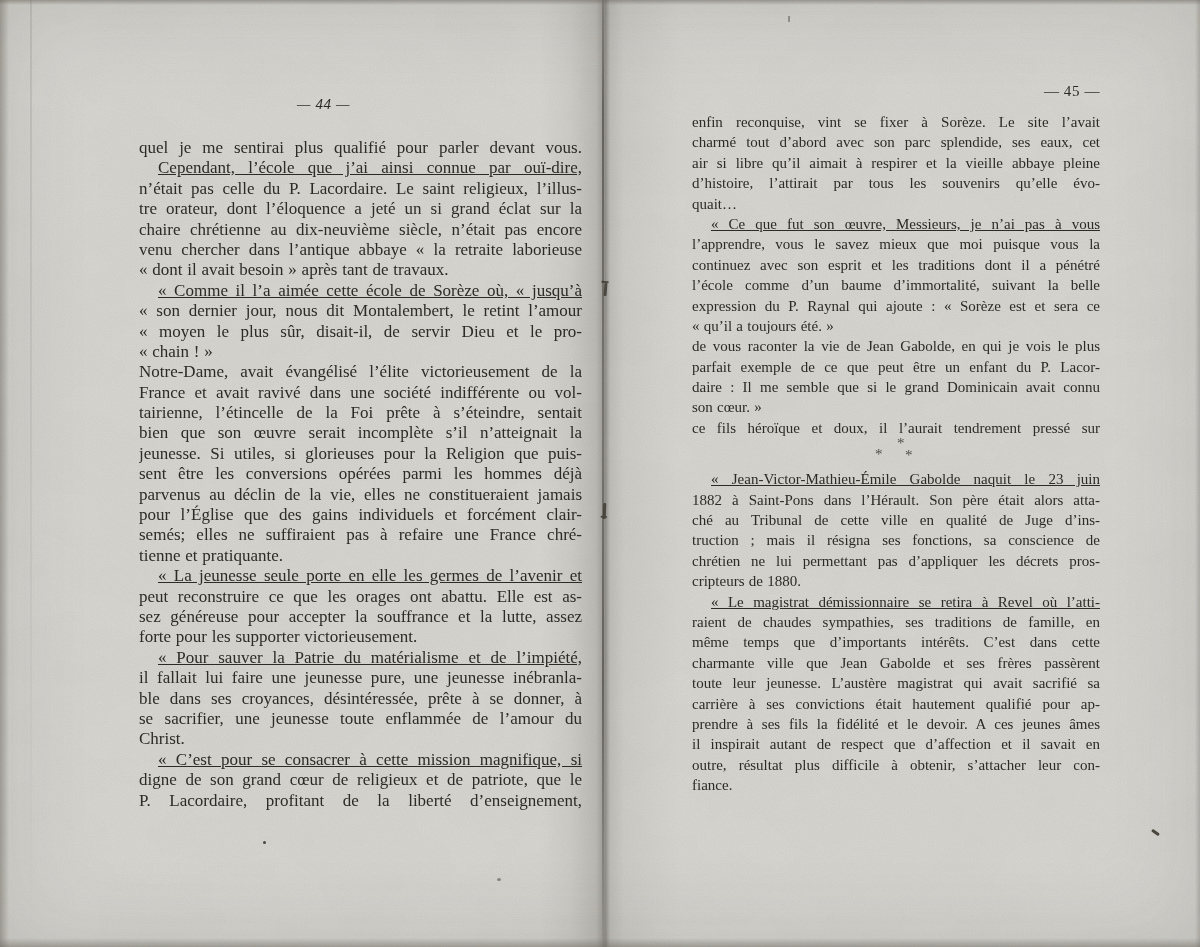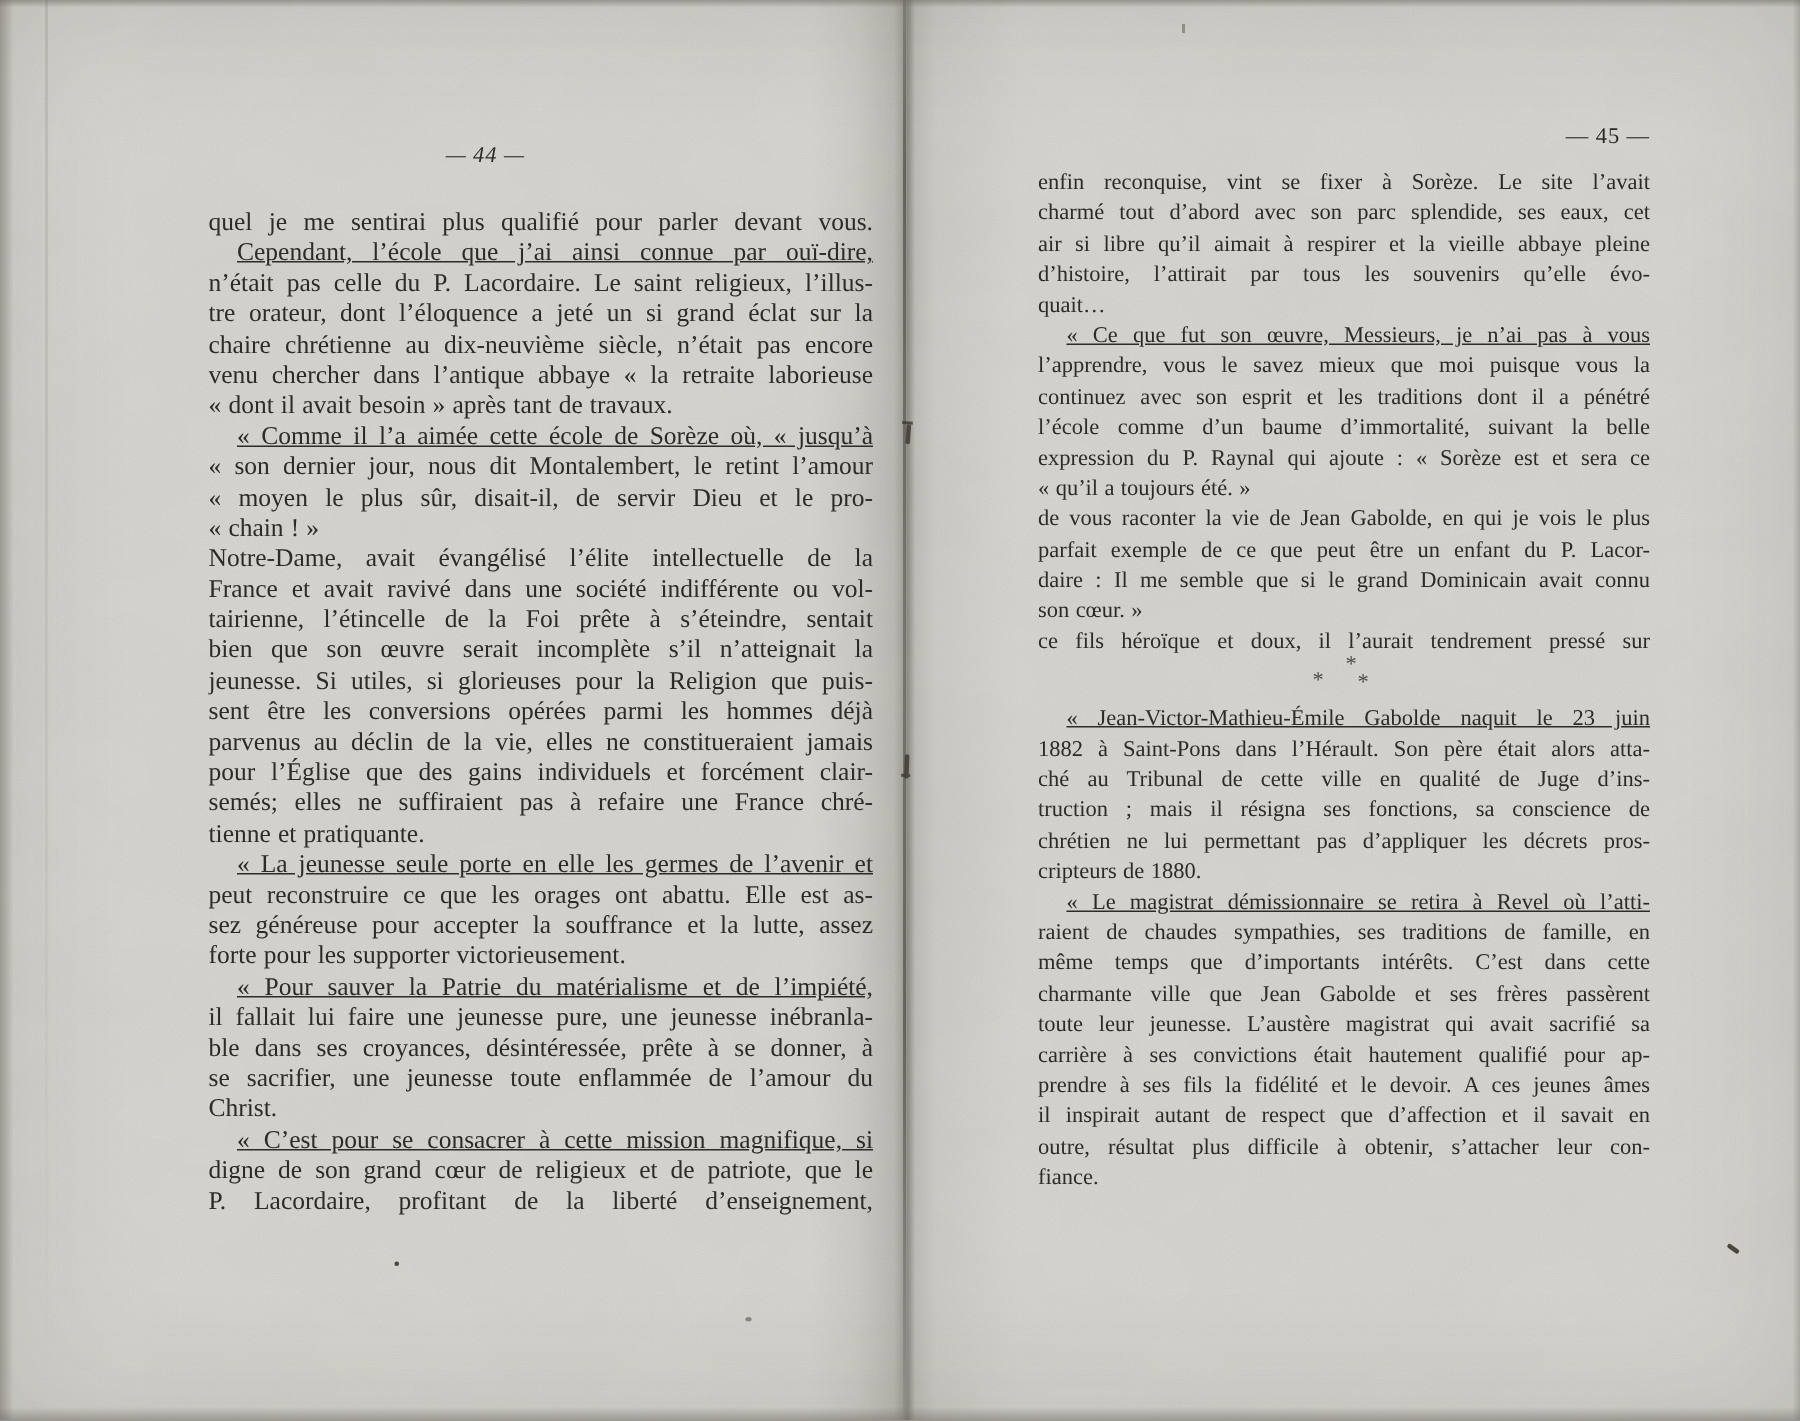--- a/index.html
+++ b/index.html
@@ -109,21 +109,21 @@
         <div class="line">venu chercher dans l’antique abbaye « la retraite laborieuse</div>
         <div class="line last">« dont il avait besoin » après tant de travaux.</div>
       </div>
       <div class="para indent">
         <div class="line first">« Comme il l’a aimée cette école de Sorèze où, « jusqu’à</div>
         <div class="line">« son dernier jour, nous dit Montalembert, le retint l’amour</div>
         <div class="line">« moyen le plus sûr, disait-il, de servir Dieu et le pro-</div>
         <div class="line last">« chain ! »</div>
       </div>
       <div class="para indent">
-        <div class="line">Notre-Dame, avait évangélisé l’élite intellectuelle de la</div>
+        <div class="line">Notre-Dame, avait évangélisé l’élite victorieusement de la</div>
         <div class="line">France et avait ravivé dans une société indifférente ou vol-</div>
         <div class="line">tairienne, l’étincelle de la Foi prête à s’éteindre, sentait</div>
         <div class="line">bien que son œuvre serait incomplète s’il n’atteignait la</div>
         <div class="line">jeunesse. Si utiles, si glorieuses pour la Religion que puis-</div>
         <div class="line">sent être les conversions opérées parmi les hommes déjà</div>
         <div class="line">parvenus au déclin de la vie, elles ne constitueraient jamais</div>
         <div class="line">pour l’Église que des gains individuels et forcément clair-</div>
         <div class="line">semés; elles ne suffiraient pas à refaire une France chré-</div>
         <div class="line last">tienne et pratiquante.</div>
       </div>

